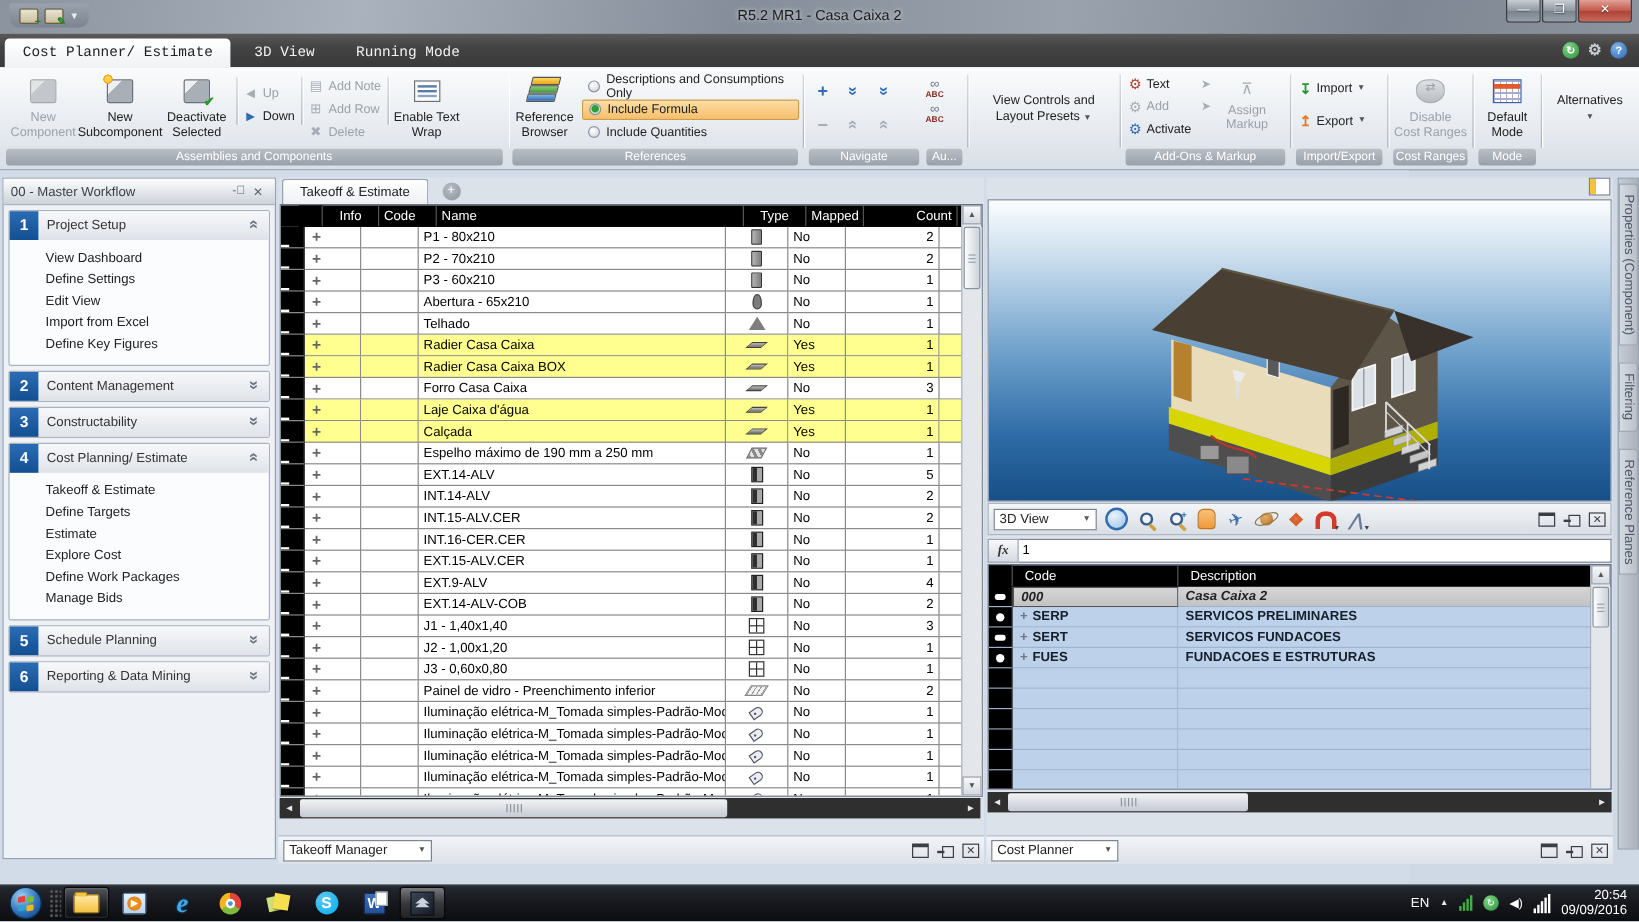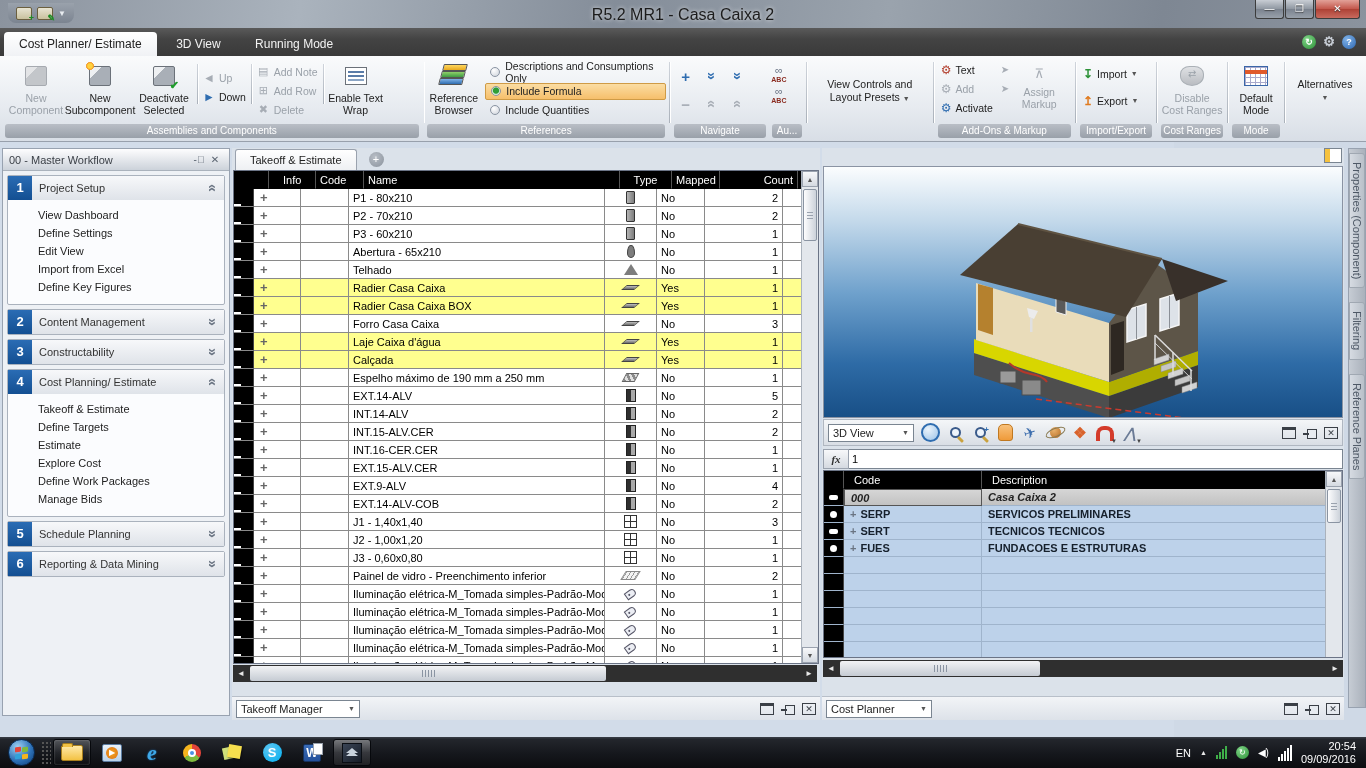--- a/index.html
+++ b/index.html
@@ -8,30 +8,30 @@
 
   
   #titlebar { position:absolute; left:0; top:0; width:1366px; height:28px;
     background:linear-gradient(100deg,#8b939e 0%,#aab3bd 22%,#848d99 45%,#9aa3ad 65%,#7e8793 85%,#8b939e 100%); }
   .qat { position:absolute; left:8px; top:3px; height:20px; display:flex; align-items:center; gap:5px;
     background:linear-gradient(#9aa2ac,#7b8490); border-radius:0 0 8px 8px; padding:0 8px; }
   .qat-ico { width:16px; height:13px; background:linear-gradient(#e8e4d2,#c9c19e); border:1px solid #6b5f3f; border-radius:2px; position:relative; }
   .qat-ico::after { content:"+"; position:absolute; right:-3px; bottom:-4px; color:#1d8a26; font-weight:bold; font-size:9px; }
   .qat-ico.edit::after { content:"✎"; color:#1d8a26; }
   .qat-caret { color:#e8ecf0; font-size:8px; }
-  #window-title { position:absolute; left:0; right:0; top:6px; text-align:center; font-size:16px; color:#1c1c1c; text-shadow:0 0 4px rgba(255,255,255,.8); }
+  #window-title { position:absolute; left:0; right:0; top:6px; text-align:center; font-size:12px; color:#1c1c1c; text-shadow:0 0 4px rgba(255,255,255,.8); }
   .winbtns { position:absolute; right:6px; top:0; display:flex; }
   .winbtn { width:29px; height:19px; border:1px solid #3c3c3c; border-top:none; background:linear-gradient(#c8cdd4,#8f97a1 50%,#7a828e 50%,#98a0aa);
     color:#fff; font-size:10px; text-align:center; line-height:17px; border-radius:0 0 3px 3px; margin-left:1px; text-shadow:0 1px 1px #333; }
   .winbtn.close { background:linear-gradient(#e2a198,#c3564a 50%,#ad4034 50%,#c86a5e); width:45px; }
 
   
   #tabrow { position:absolute; left:0; top:28px; width:1366px; height:28px;
     background:linear-gradient(#5a5a5a,#434343 40%,#3a3a3a); }
-  .rtab { display:inline-block; height:24px; margin-top:4px; padding:0 15px; color:#f2f2f2; font-size:12px; line-height:24px; }
+  .rtab { display:inline-block; height:24px; margin-top:4px; padding:0 15px; color:#f2f2f2; font-size:12px; line-height:24px;font-family:Liberation Mono, monospace; }
   .rtab.active { background:linear-gradient(#ffffff,#f0f2f5); color:#222; border-radius:4px 4px 0 0; margin-left:4px; }
   .helpicons { position:absolute; right:10px; top:7px; display:flex; gap:6px; }
   .hico { width:14px; height:14px; border-radius:50%; font-size:9px; line-height:14px; text-align:center; color:#fff; font-weight:bold; }
   .hico.refresh { background:radial-gradient(circle at 35% 30%,#7fd487,#2d9238); }
   .hico.gear { background:none; color:#c8ced6; font-size:13px; line-height:13px; }
   .hico.help { background:radial-gradient(circle at 35% 30%,#7fb2e8,#2d66b0); }
 
   
   #ribbon { position:absolute; left:0; top:56px; width:1366px; height:86px;
     background:linear-gradient(#fafbfc,#e7ebf0 60%,#d8dee6); border-bottom:1px solid #98a0ac; display:flex; padding:2px 2px 0 2px; }
@@ -1109,21 +1109,21 @@
                 <span class="mk-dot"></span>
               </div>
               <div class="ccell c2-code"><span class="expicon">+</span>SERP</div>
               <div class="ccell c2-desc">SERVICOS PRELIMINARES</div>
             </div>
             <div class="crow item">
               <div class="ccell c2-rh">
                 <span class="mk-dash"></span>
               </div>
               <div class="ccell c2-code"><span class="expicon">+</span>SERT</div>
-              <div class="ccell c2-desc">TECNICOS TECNICOS</div>
+              <div class="ccell c2-desc">SERVICOS FUNDACOES</div>
             </div>
             <div class="crow item">
               <div class="ccell c2-rh">
                 <span class="mk-dot"></span>
               </div>
               <div class="ccell c2-code"><span class="expicon">+</span>FUES</div>
               <div class="ccell c2-desc">FUNDACOES E ESTRUTURAS</div>
             </div>
             <div class="crow empty">
               <div class="ccell c2-rh"></div>

